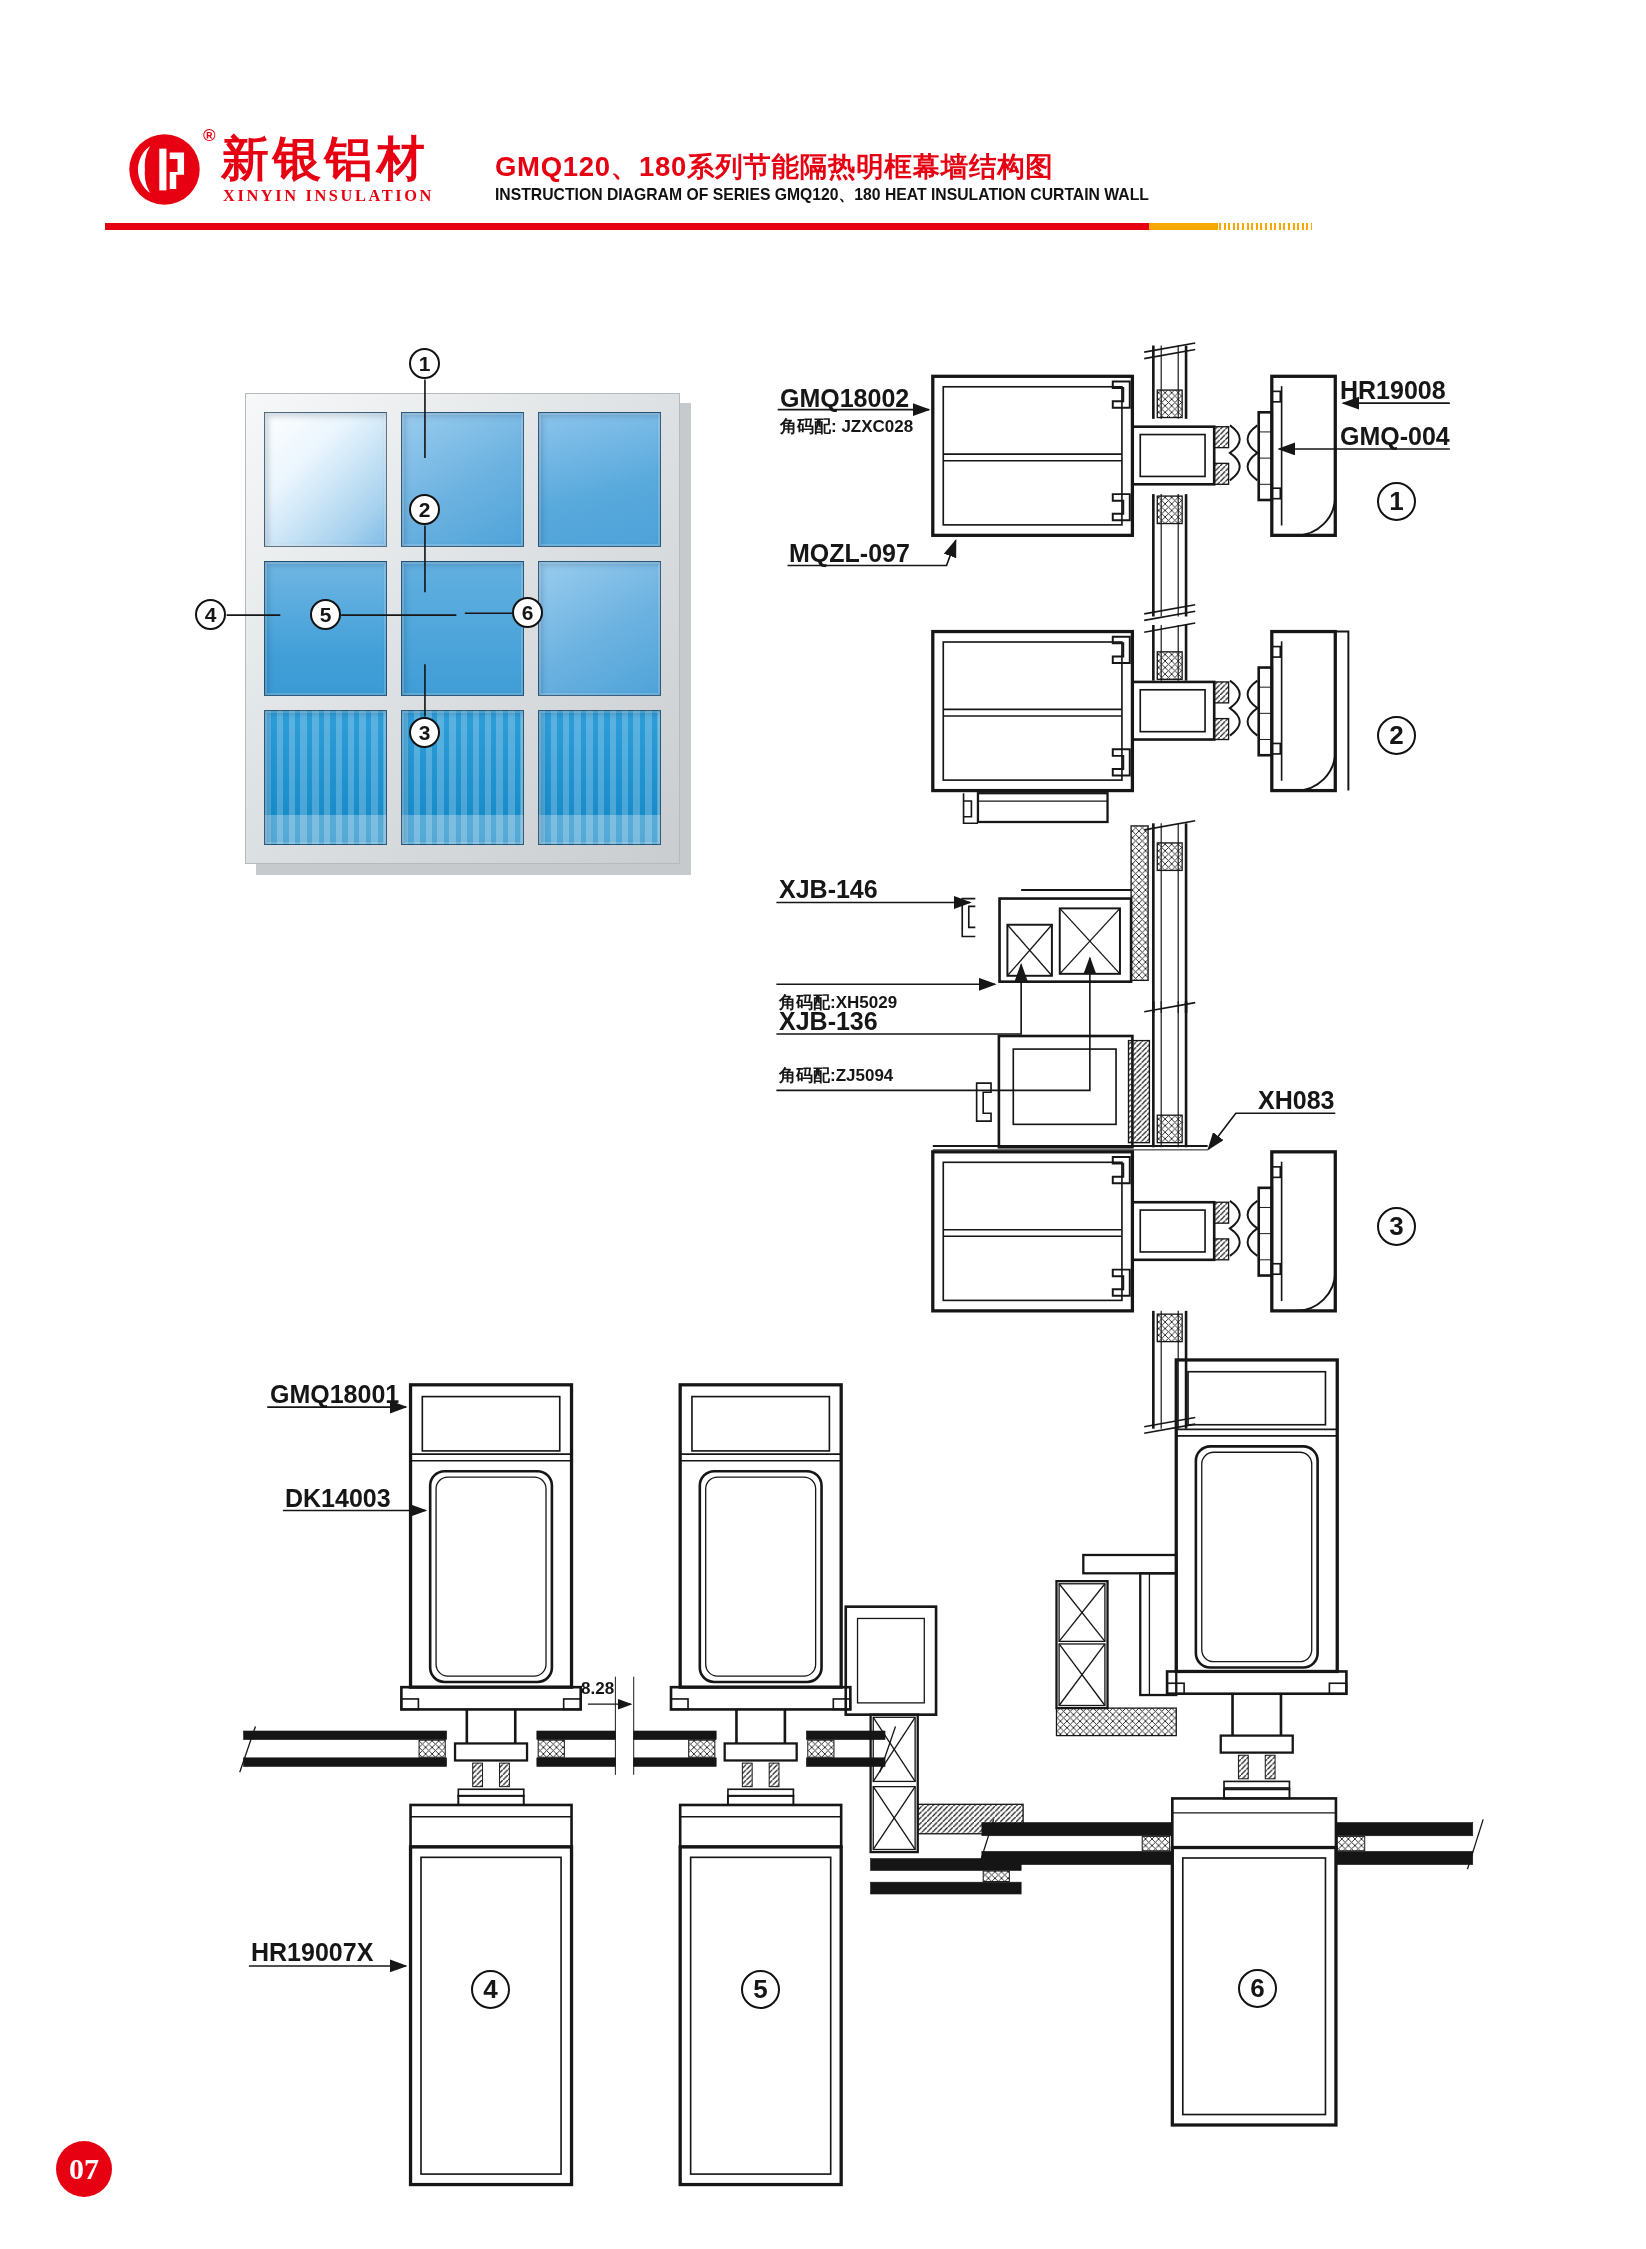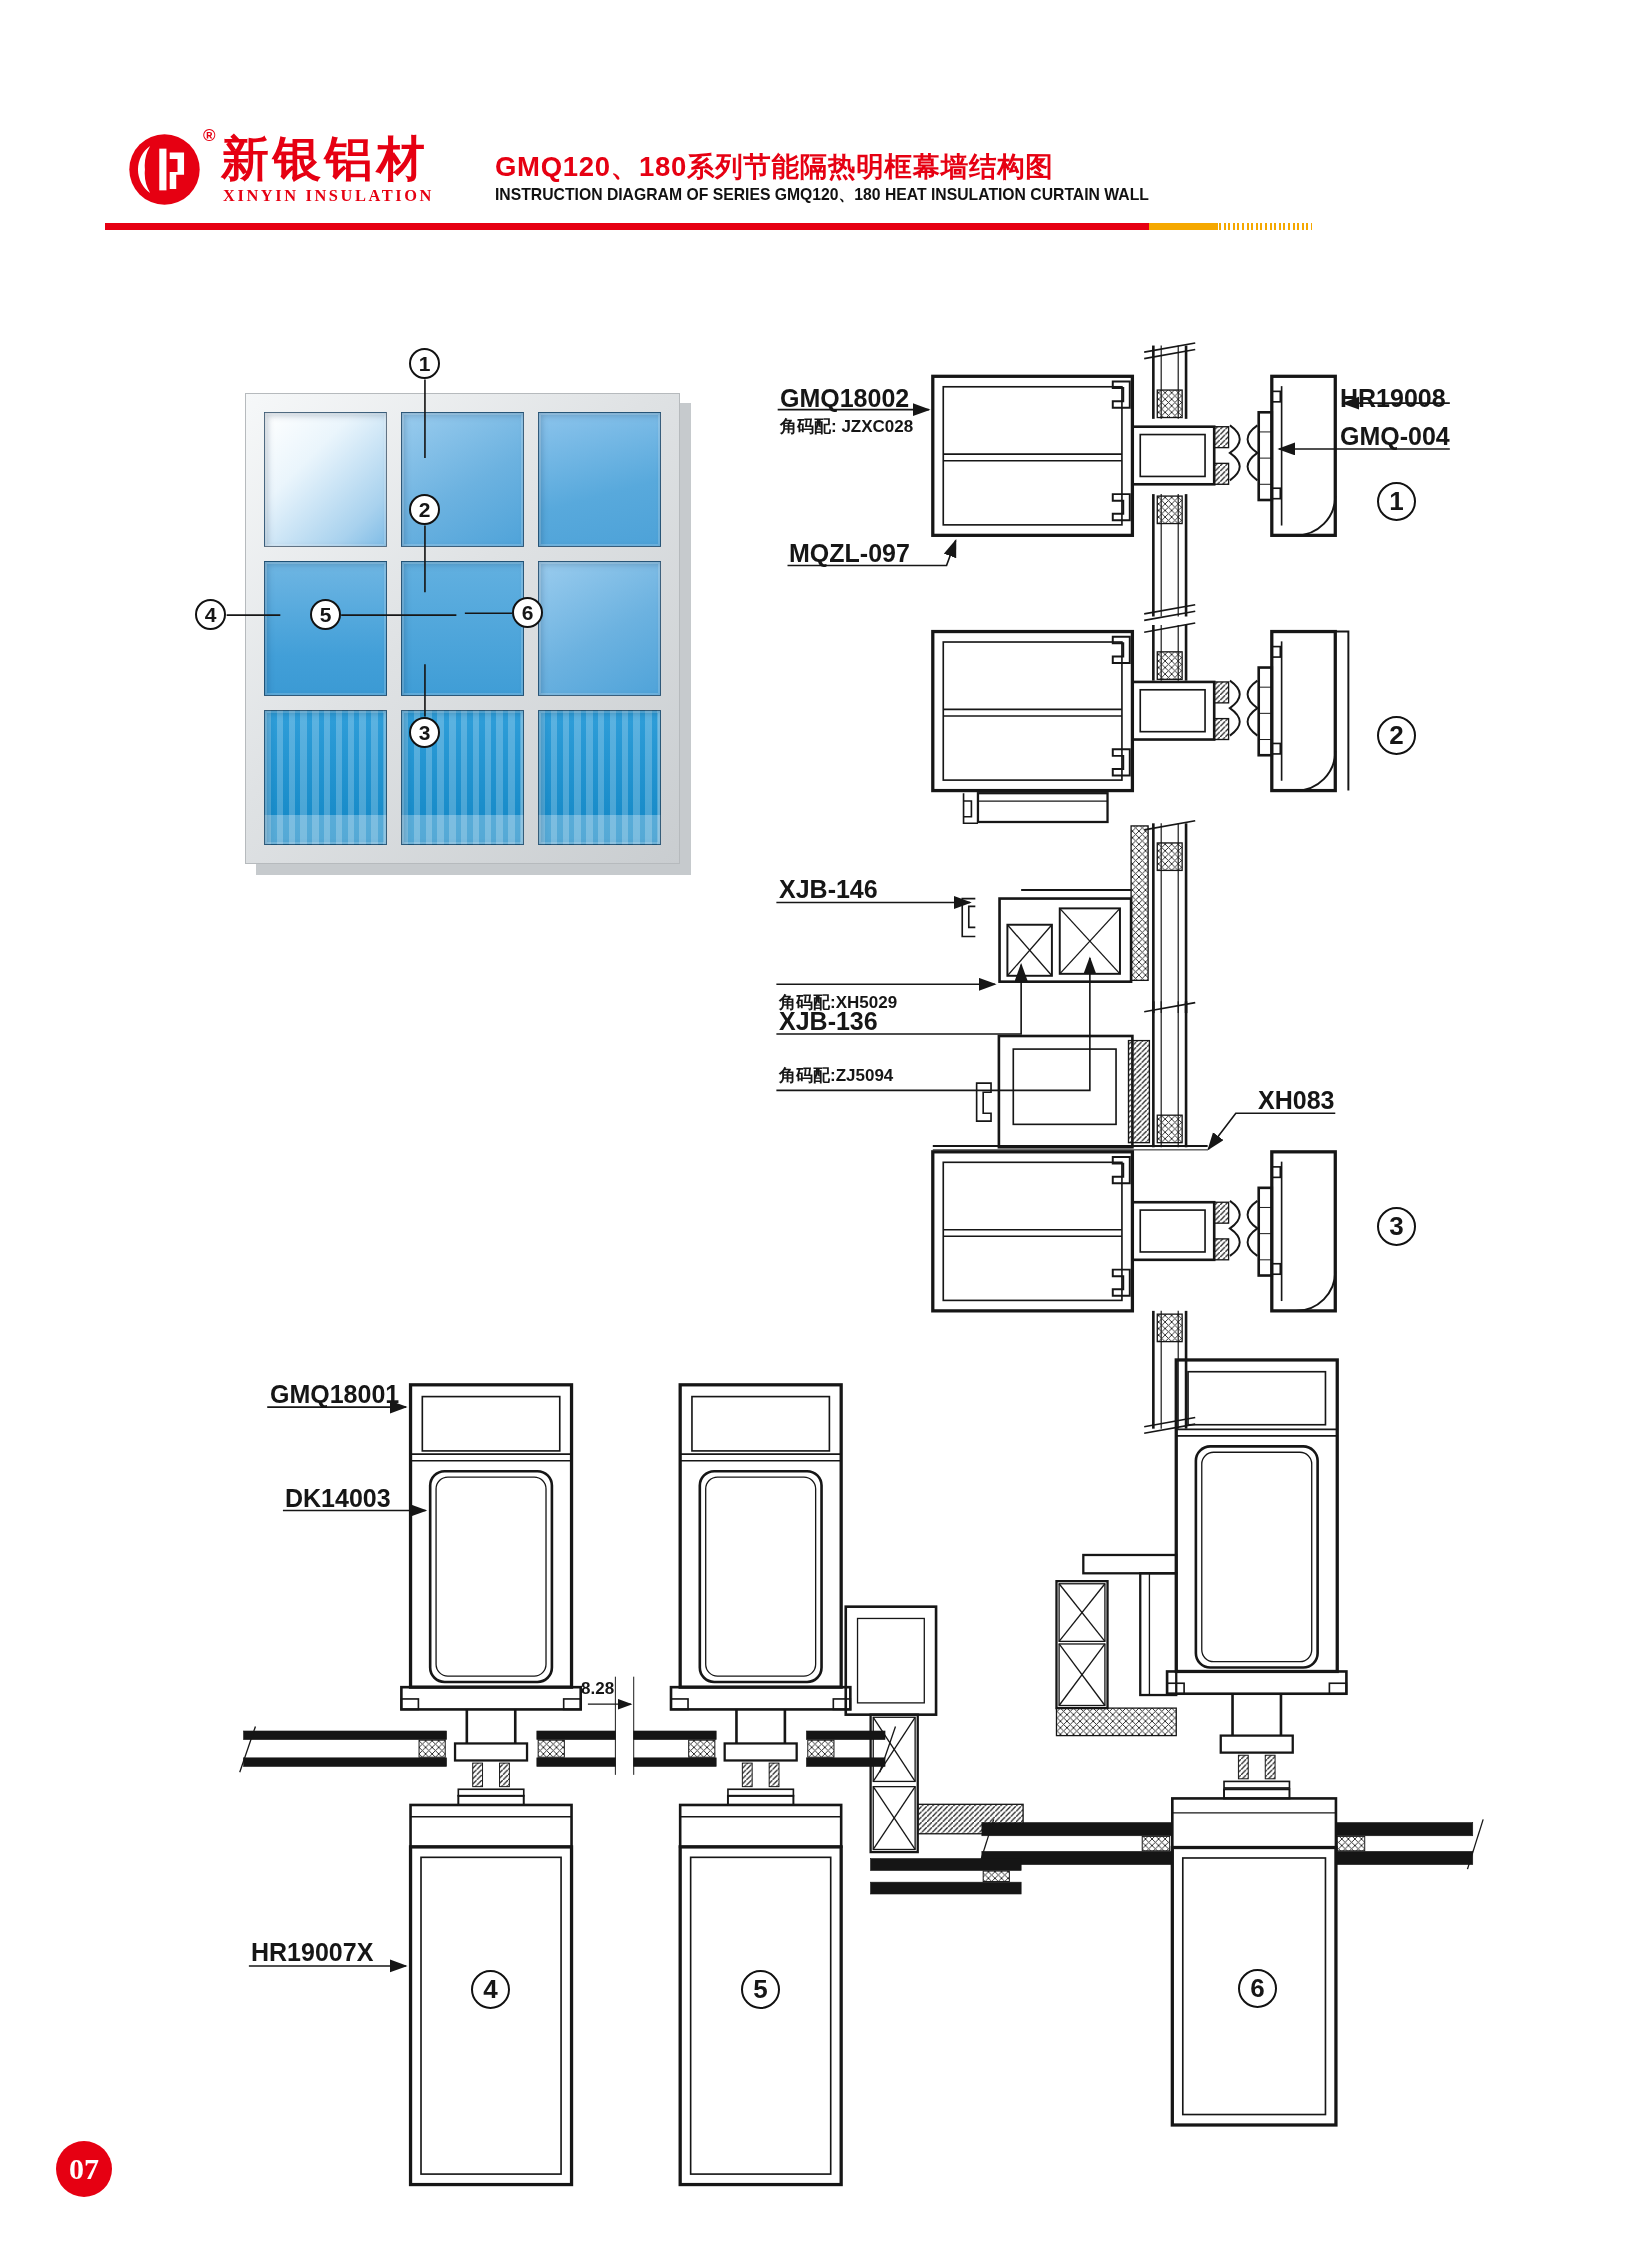--- a/index.html
+++ b/index.html
@@ -376,21 +376,21 @@
   <div class="abs bigcircle" style="left:741px;top:1970px;">
       <span>5</span>
     </div>
   <div class="abs bigcircle" style="left:1238px;top:1969px;">
       <span>6</span>
     </div>
 
   <div class="abs dlabel" style="left:780px;top:386px;">GMQ18002</div>
   <div class="abs dlabel small" style="left:780px;top:418px;">角码配: JZXC028</div>
   <div class="abs dlabel" style="left:789px;top:541px;text-align:right;">MQZL-097</div>
-  <div class="abs dlabel" style="left:1340px;top:386px;">HR19008</div>
+  <div class="abs dlabel" style="left:1340px;top:378px;">HR19008</div>
   <div class="abs dlabel" style="left:1340px;top:424px;">GMQ-004</div>
   <div class="abs dlabel" style="left:779px;top:877px;">XJB-146</div>
   <div class="abs dlabel" style="left:779px;top:968px;margin-top:41px;">XJB-136</div>
   <div class="abs dlabel small" style="left:779px;top:994px;">角码配:XH5029</div>
   <div class="abs dlabel small" style="left:779px;top:1067px;">角码配:ZJ5094</div>
   <div class="abs dlabel" style="left:1258px;top:1088px;">XH083</div>
   <div class="abs dlabel" style="left:270px;top:1382px;">GMQ18001</div>
   <div class="abs dlabel" style="left:285px;top:1486px;">DK14003</div>
   <div class="abs dim" style="left:581px;top:1679px;">8.28</div>
   <div class="abs dlabel" style="left:251px;top:1940px;">HR19007X</div>

